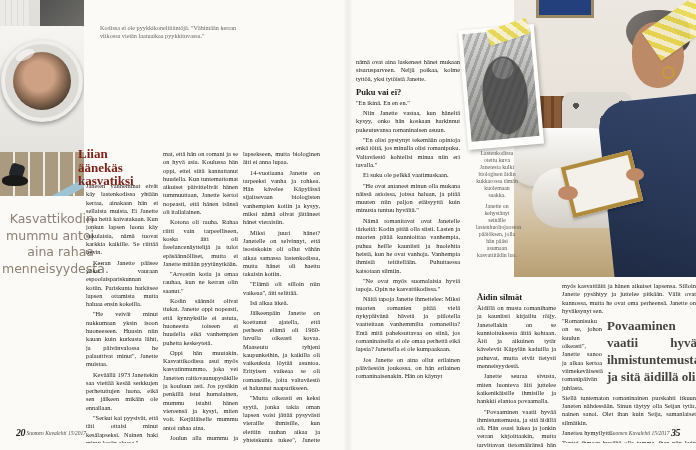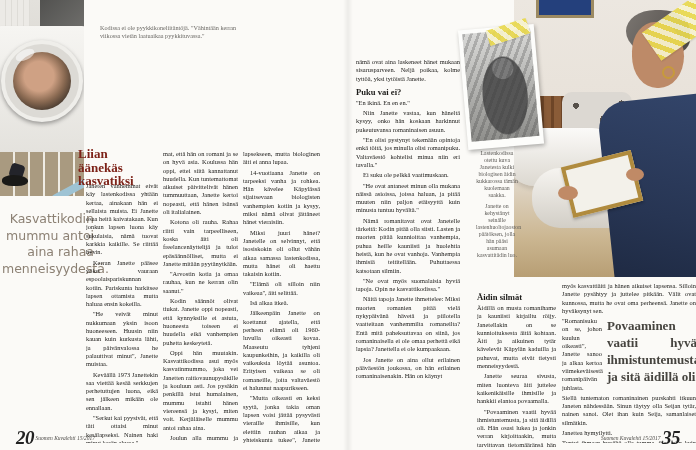--- a/index.html
+++ b/index.html
@@ -16,21 +16,21 @@
                color:#6c6a66;text-align:left;}
   .headline{position:absolute;left:78px;top:147px;width:74px;font-size:13px;line-height:13.5px;
             font-weight:bold;color:#7d2218;}
   .pullquote-left{position:absolute;left:2px;top:211px;width:92px;text-align:right;
                   font-family:"DejaVu Sans",sans-serif;font-size:12.5px;line-height:16.5px;
                   color:#8c8174;}
   .photo-cap{position:absolute;width:42px;font-size:5.8px;line-height:7px;color:#5d5b57;
              text-align:center;}
   .pullquote-right{font-size:13px;line-height:17px;color:#46443f;font-weight:bold;}
   .footer{position:absolute;top:427px;font-size:5.5px;font-style:italic;color:#4a4845;}
-  .footer .pagenum{font-size:19px;font-style:italic;font-weight:bold;color:#222;letter-spacing:-.5px;}
+  .footer .pagenum{font-size:10px;font-style:italic;font-weight:bold;color:#222;letter-spacing:-.5px;}
   .footer span{vertical-align:middle;}
   
   .washer{position:absolute;left:0;top:0;width:84px;height:196px;overflow:hidden;
           background:linear-gradient(180deg,#e3e1dc 0%,#d6d3cd 55%,#c4bcae 75%,#b3a68e 100%);}
   .washer .wallpanel{position:absolute;left:0;top:0;width:30px;height:80px;
           background:repeating-linear-gradient(90deg,#eceae6 0 5px,#dedcd7 5px 6px);}
   .washer .lid{position:absolute;right:-12px;top:-20px;width:56px;height:70px;border-radius:10px;
           background:linear-gradient(135deg,#4a4a48,#7c7b78);}
   .washer .body{position:absolute;left:-6px;top:26px;width:96px;height:128px;border-radius:8px;
           background:linear-gradient(180deg,#f6f5f2,#e4e2dd);box-shadow:0 2px 3px rgba(0,0,0,.25);}

